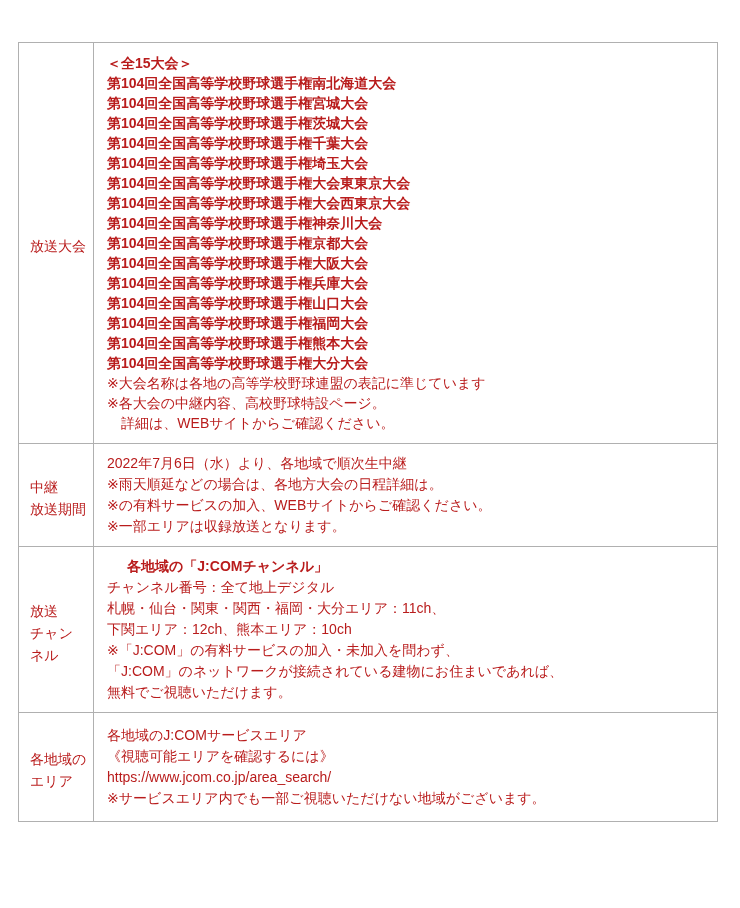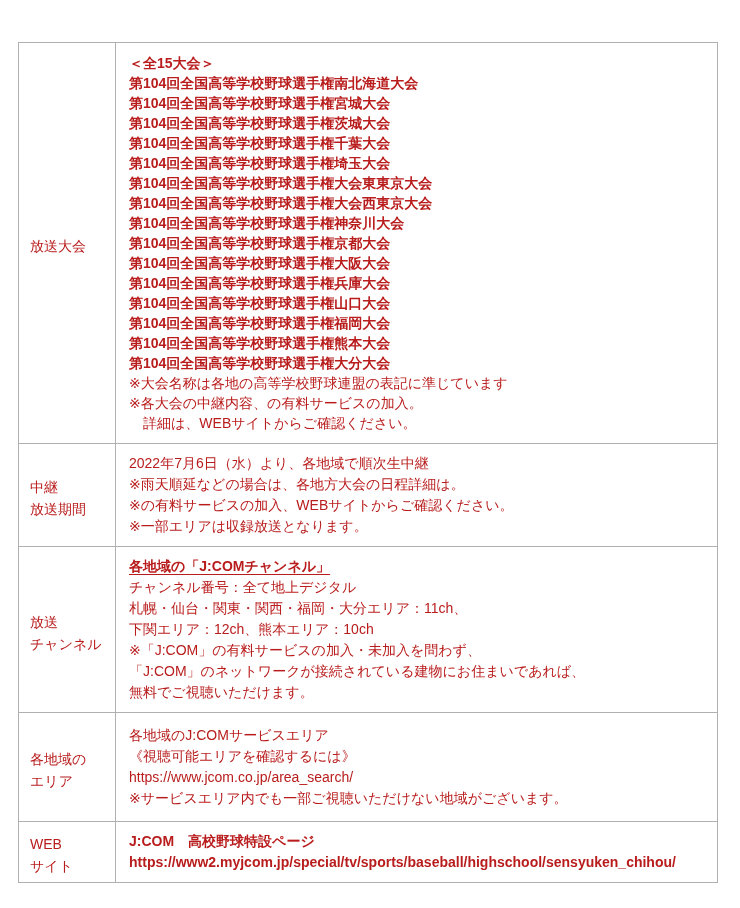--- a/index.html
+++ b/index.html
@@ -17,41 +17,41 @@
     border-collapse: collapse;
     table-layout: fixed;
   }
   td {
     border: 1px solid #b0b0b0;
     font-size: 14px;
     color: #b91c1c;
     vertical-align: middle;
   }
   td.label-cell {
-    width: 97px;
+    width: 75px;
     padding: 6px 6px 0 11px;
     line-height: 22px;
   }
   td.content-cell {
     padding: 9px 14px 9px 13px;
     line-height: 21px;
     vertical-align: middle;
   }
   tr.row-tournaments td.content-cell { line-height: 20px; padding-top: 8px; padding-bottom: 8px; }
   tr.row-tournaments { height: 401px; }
   tr.row-schedule    { height: 101px; }
   tr.row-channels    { height: 153px; }
   tr.row-area        { height: 109px; }
   tr.row-website     { height: 60px; }
   .bold { font-weight: bold; }
   .line { white-space: pre-wrap; }
   .heading-underline {
     font-weight: bold;
-    text-decoration: underline;
     text-underline-offset: 3px;
+    margin-left: 20px;
   }
 </style>
 </head>
 <body>
 
 <div class="page">
   <table class="info-table">
 
     <tbody>
         <tr class="row-tournaments">
@@ -72,21 +72,21 @@
               <div class="line bold">第104回全国高等学校野球選手権京都大会</div>
               <div class="line bold">第104回全国高等学校野球選手権大阪大会</div>
               <div class="line bold">第104回全国高等学校野球選手権兵庫大会</div>
               <div class="line bold">第104回全国高等学校野球選手権山口大会</div>
               <div class="line bold">第104回全国高等学校野球選手権福岡大会</div>
               <div class="line bold">第104回全国高等学校野球選手権熊本大会</div>
               <div class="line bold">第104回全国高等学校野球選手権大分大会</div>
             </div>
         <div>
               <div class="line">※大会名称は各地の高等学校野球連盟の表記に準じています</div>
-              <div class="line">※各大会の中継内容、の有料サービスの加入。</div>
+              <div class="line">※各大会の中継内容、高校野球特設ページ。</div>
               <div class="line">　詳細は、WEBサイトからご確認ください。</div>
             </div>
       </td>
     </tr>
 
     <tr class="row-schedule">
       <td class="label-cell">
             <div class="line">中継</div>
             <div class="line">放送期間</div>
           </td>
@@ -124,26 +124,16 @@
       <td class="content-cell">
         <div>
               <div class="line">各地域のJ:COMサービスエリア</div>
               <div class="line">《視聴可能エリアを確認するには》</div>
             </div>
         <div class="line">https://www.jcom.co.jp/area_search/</div>
         <div class="line">※サービスエリア内でも一部ご視聴いただけない地域がございます。</div>
       </td>
     </tr>
 
-    <tr class="row-website">
-      <td class="label-cell">
-            <div class="line">WEB</div>
-            <div class="line">サイト</div>
-          </td>
-      <td class="content-cell">
-        <div class="line bold">J:COM　高校野球特設ページ</div>
-        <div class="line bold">https://www2.myjcom.jp/special/tv/sports/baseball/highschool/sensyuken_chihou/</div>
-      </td>
-    </tr>
 
   </tbody>
     </table>
 </div>
 
 </body></html>

